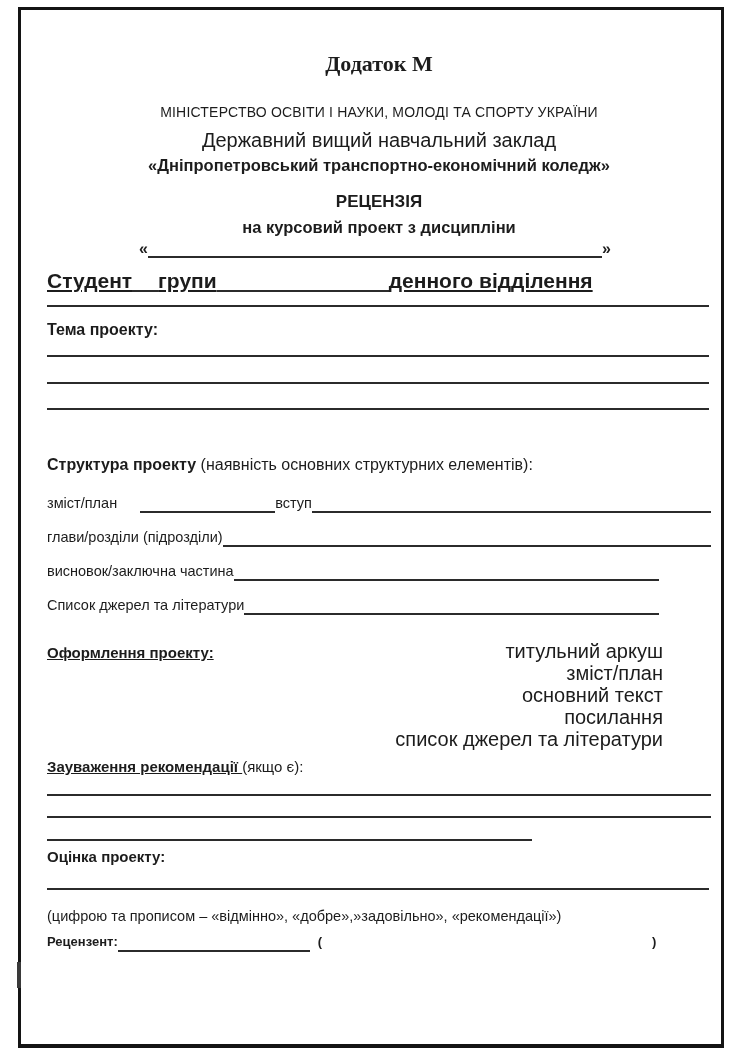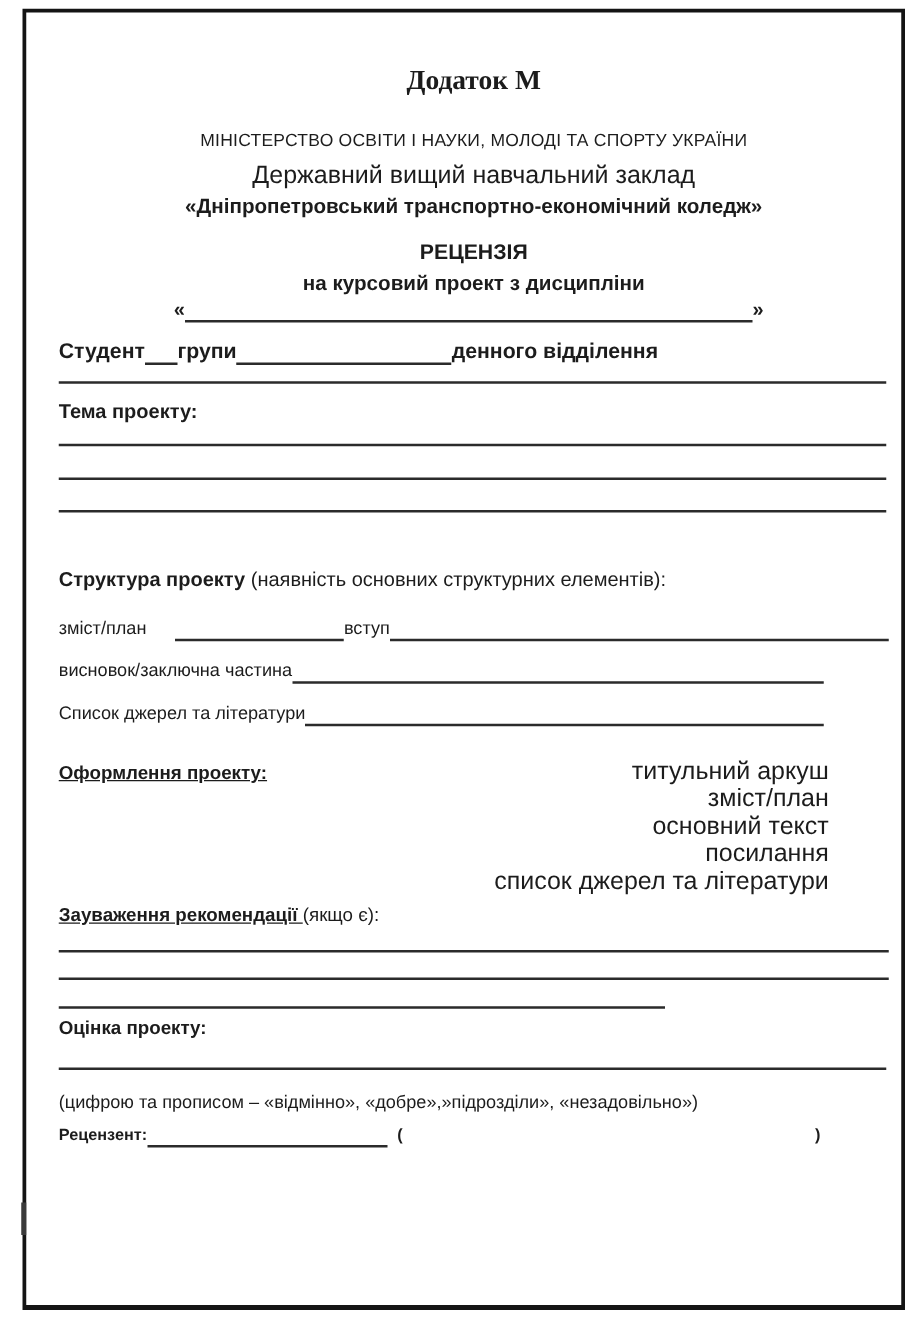--- a/index.html
+++ b/index.html
@@ -47,22 +47,23 @@
     margin: 2px 100px 0 92px;
     display: flex; align-items: flex-end;
     font-size: 16px; font-weight: bold;
     height: 18px;
   }
   .quote-row .blank { flex: 1; height: 16px; }
 
   .student-row {
     margin-top: 12px;
     display: flex; align-items: flex-end;
-    font-size: 17px; font-weight: bold;
+    font-size: 21px; font-weight: bold;
     line-height: 22px;
+    text-decoration: underline;
   }
   .student-row .blank { height: 20px; }
 
   .rule {
     height: 0; border-top: 2px solid #2b2b2b;
   }
   .rule-full  { margin-top: 13px; margin-right: 2px; }
   .theme-label { margin-top: 12px; font-size: 16px; font-weight: bold; line-height: 21px; }
   .t1 { margin-top: 15px; } .t2 { margin-top: 25px; } .t3 { margin-top: 24px; }
 
@@ -158,20 +159,24 @@
   </div>
 
   <div class="struct-row first">
     <span>зміст/план</span>
     <span class="gap" style="width:23px"></span>
     <span class="blank" style="width:135px"></span>
     <span>вступ</span>
     <span class="blank" style="flex:1"></span>
   </div>
 
+  <div class="struct-row">
+    <span>глави/розділи (підрозділи)</span>
+    <span class="blank" style="flex:1"></span>
+  </div>
 
   <div class="struct-row">
     <span>висновок/заключна частина</span>
     <span class="blank" style="flex:1; margin-right:52px"></span>
   </div>
 
   <div class="struct-row">
     <span>Список джерел та літератури</span>
     <span class="blank" style="flex:1; margin-right:52px"></span>
   </div>
@@ -205,21 +210,21 @@
 
   <div class="remarks-head">
     <b>Зауваження рекомендації </b><span>(якщо  є):</span>
   </div>
   <div class="rule r1"></div>
   <div class="rule r2"></div>
   <div class="rule r3"></div>
 
   <div class="grade-head">Оцінка проекту:</div>
   <div class="rule g1"></div>
-  <div class="grade-note">(цифрою та прописом – «відмінно», «добре»,»підрозділи», «незадовільно»)</div>
+  <div class="grade-note">(цифрою та прописом – «відмінно», «добре»,»задовільно», «рекомендації»)</div>
 
   <div class="reviewer-row">
     <span>Рецензент:</span>
     <span class="blank" style="width:192px"></span>
     <span style="width:8px"></span>
     <span>(</span>
     <span class="paren-space"></span>
     <span>)</span>
   </div>
 </div>

